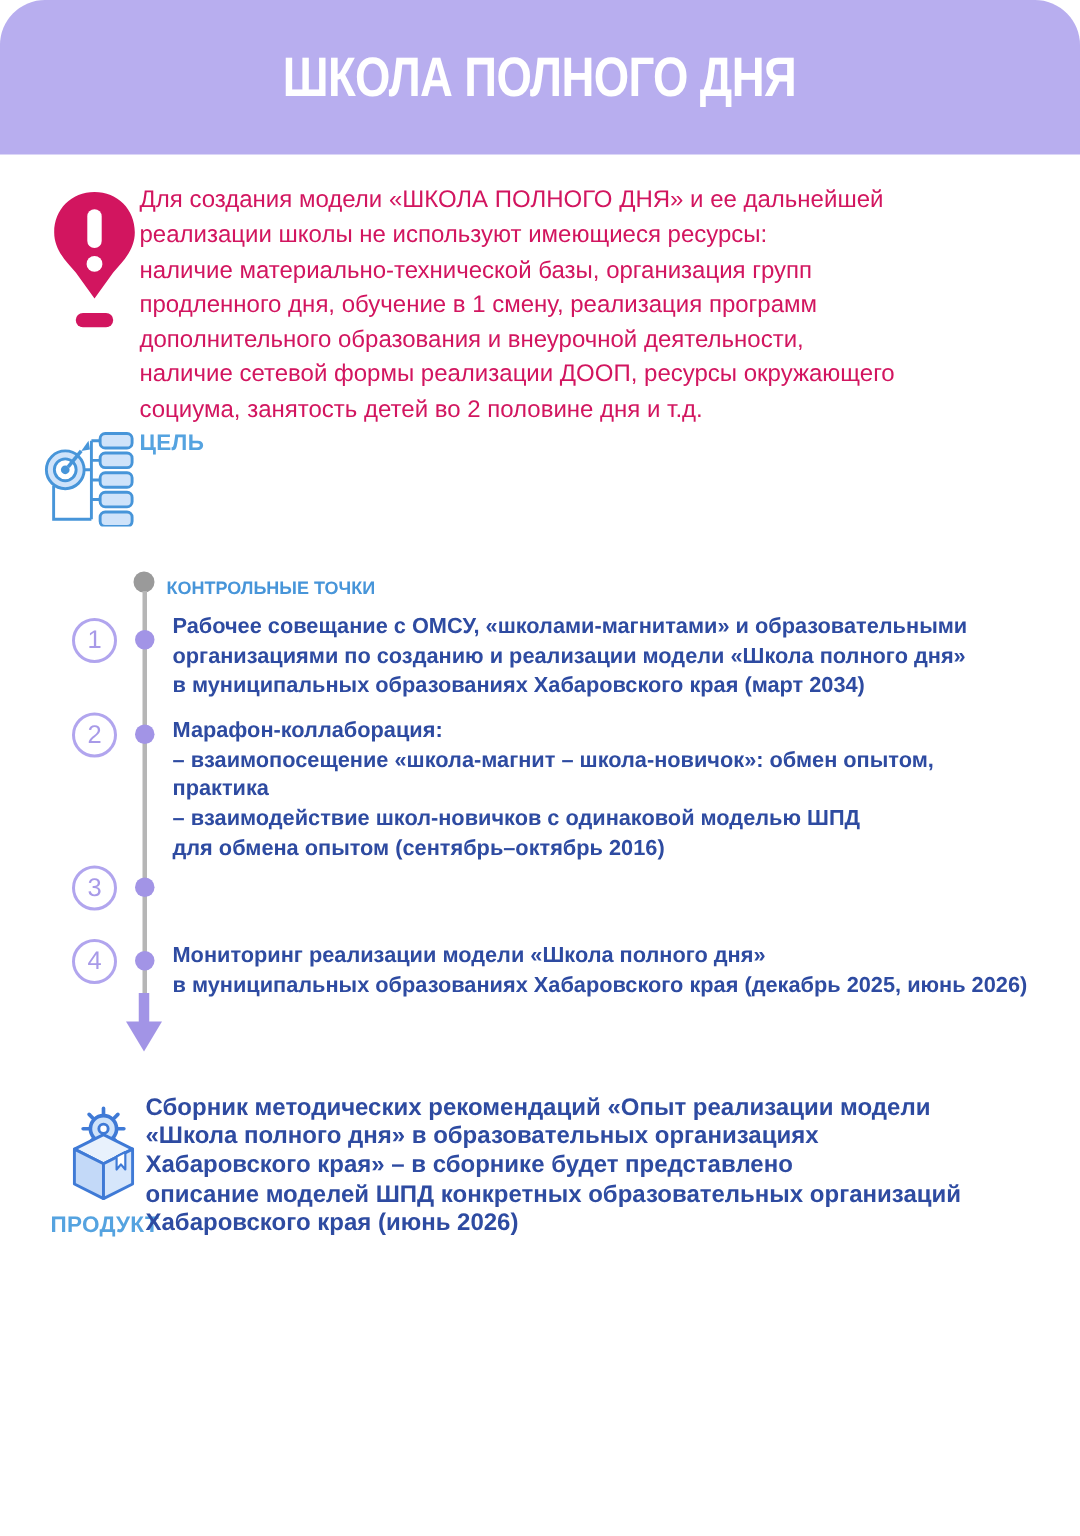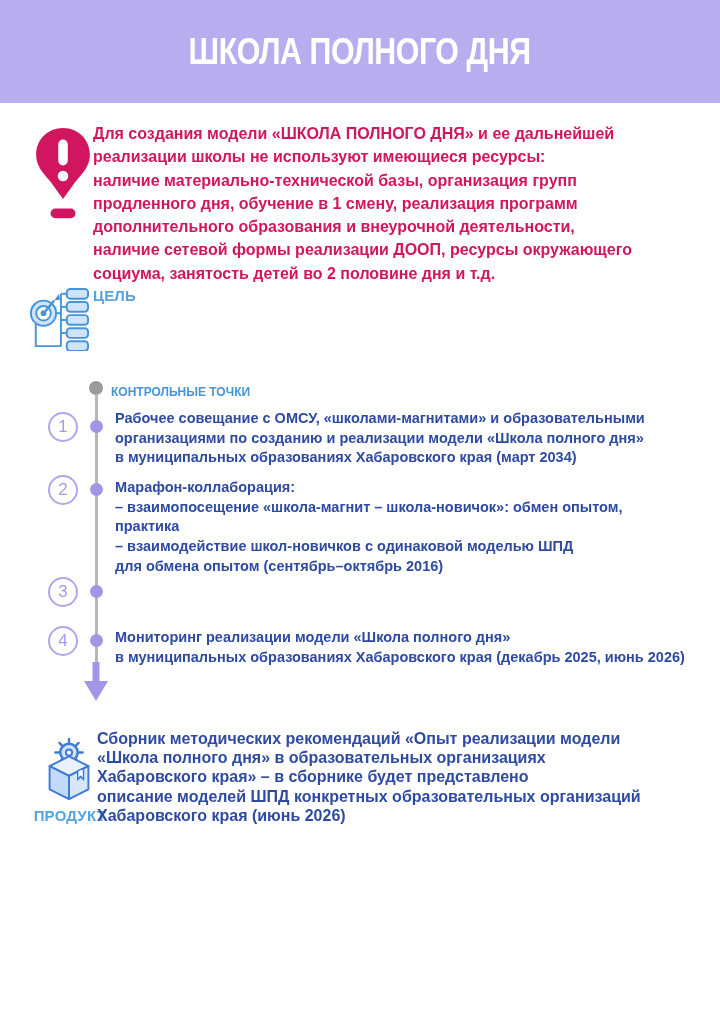--- a/index.html
+++ b/index.html
@@ -4,20 +4,21 @@
 <style>
   * { box-sizing: border-box; }
   html, body { margin: 0; padding: 0; background: #ffffff; }
   .page {
     position: relative;
     width: 720px;
     height: 1024px;
     background: #ffffff;
     overflow: hidden;
     font-family: "Liberation Sans", sans-serif;
+    border-radius: 30px;
   }
 
   
   .header-band {
     position: absolute;
     left: 0; top: 0;
     width: 720px; height: 103px;
     background: #b8aeef;
     display: flex; align-items: center; justify-content: center;
   }
@@ -29,21 +30,21 @@
     transform: scaleX(0.82);
     transform-origin: center;
     white-space: nowrap;
   }
 
   
   .warn-icon { position: absolute; left: 34px; top: 127px; }
   .warn-text {
     position: absolute; left: 93px; top: 122px; width: 590px;
     color: #d2155f;
-    font-size: 16px; font-weight: bold;
+    font-size: 16px; font-weight: normal;
     line-height: 23.3px;
     white-space: pre-line;
   }
 
   
   .goal-icon-wrap {
     position: absolute; left: 28px; top: 287px; width: 64px;
     display: flex; align-items: flex-start; gap: 3px;
   }
   .side-label {

